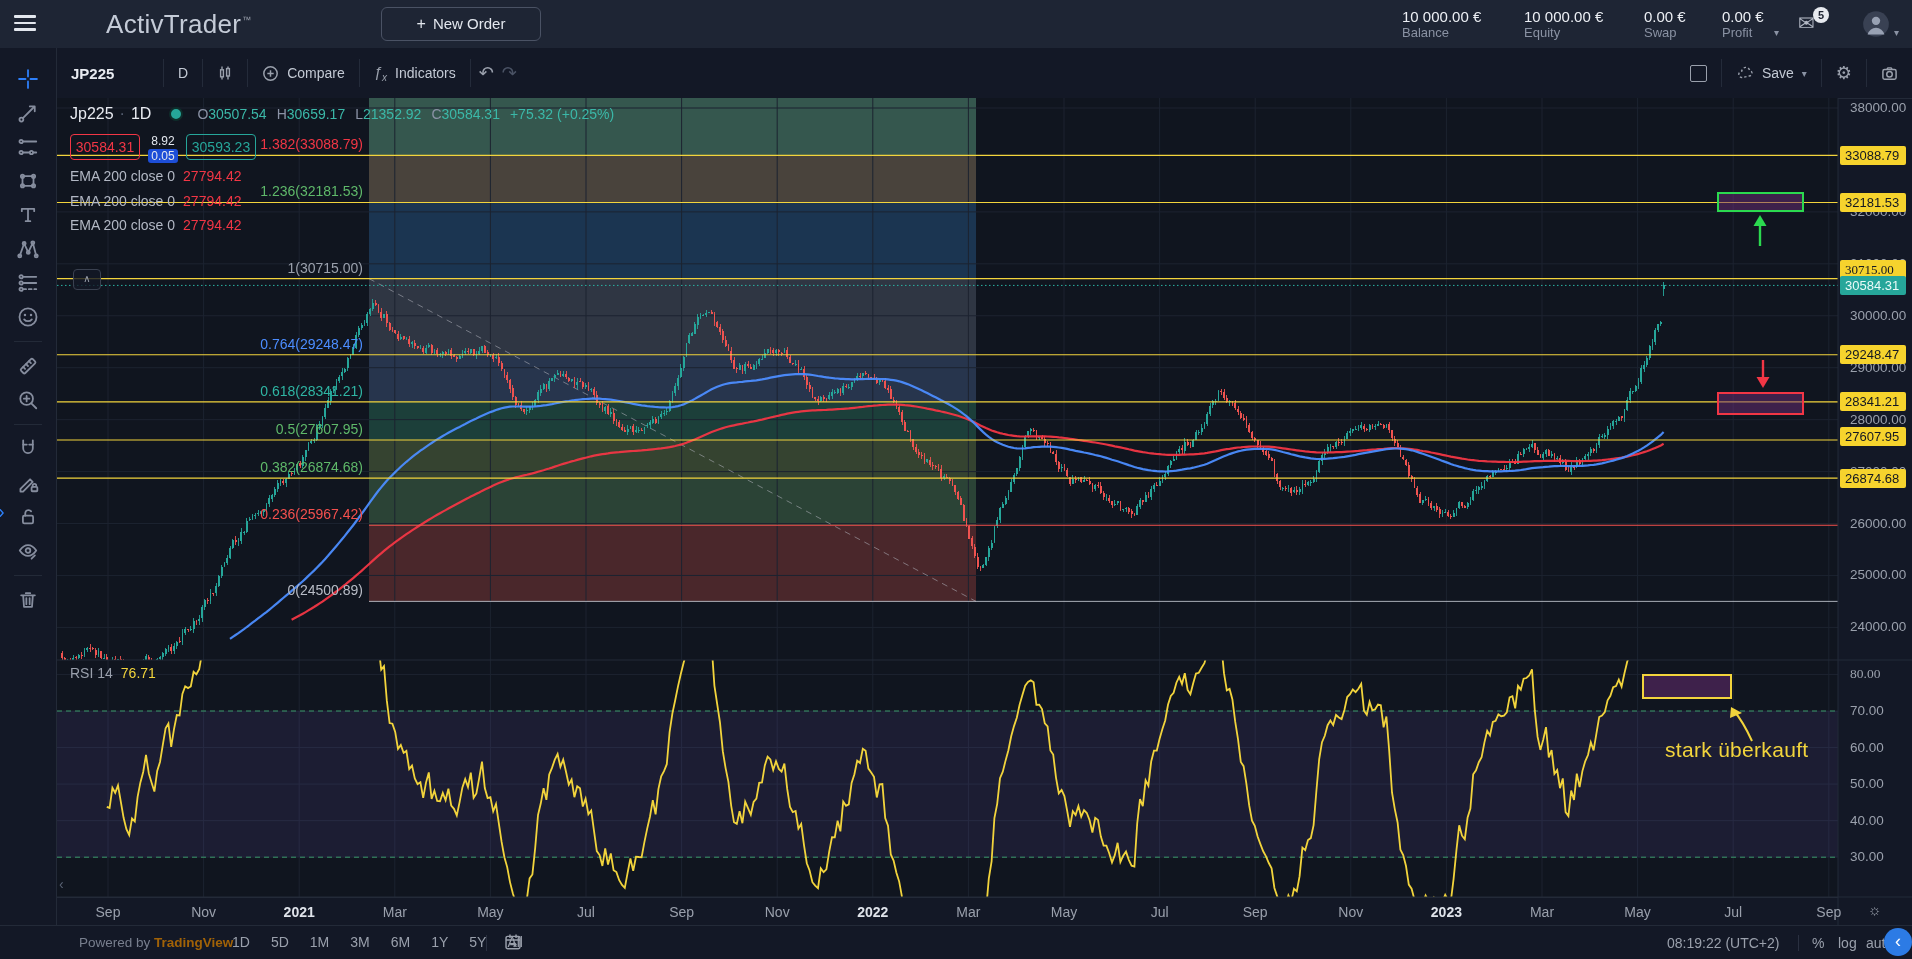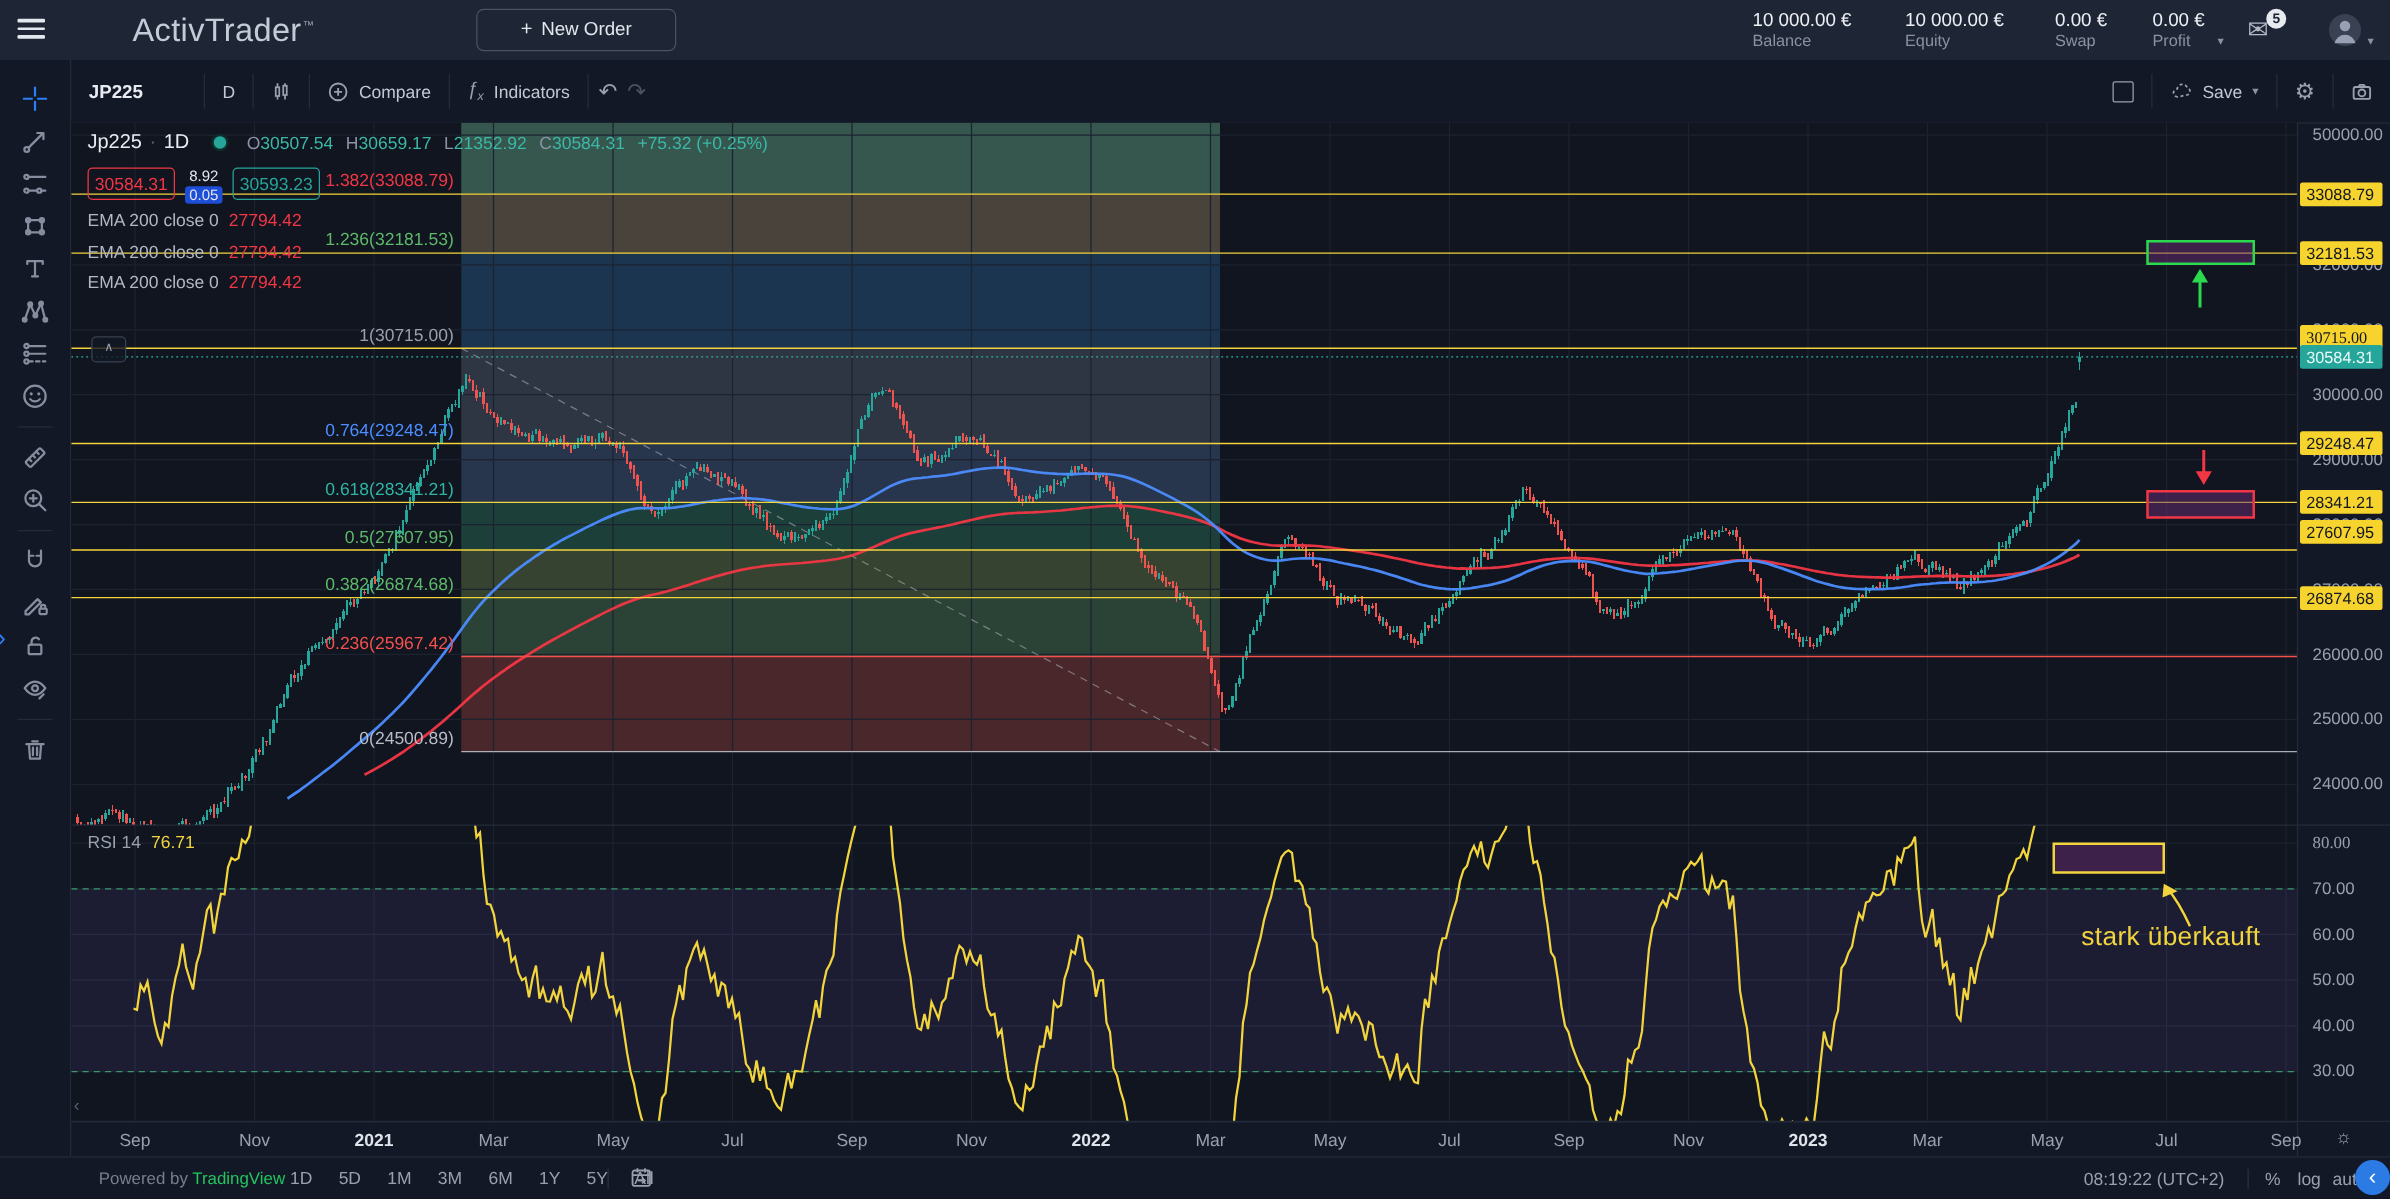--- a/index.html
+++ b/index.html
@@ -80,21 +80,21 @@
   .badge.yellow{background:#f6d32d;color:#131722}
   .badge.teal{background:#26a69a;color:#eafaf8}
   #sunIcon{position:absolute;left:30px;top:803px;color:#9aa0ac;font-size:15px;cursor:pointer}
   
   #timeAxis{position:absolute;left:0;top:799px;width:1781px;height:28px;border-top:1px solid #232a38;cursor:ew-resize}
   .tlabel{position:absolute;top:6px;width:60px;margin-left:-30px;text-align:center;font-size:14px;color:#9aa0ac}
   .tlabel.year{color:#dfe3ea;font-weight:bold}
   
   #footer{position:absolute;left:0;top:925px;width:1912px;height:34px;background:#131826;border-top:1px solid #232a38;font-size:13.5px}
   #powered{position:absolute;left:79px;top:9px;color:#787f8e}
-  #powered b{color:#22c55e;font-weight:normal;cursor:pointer}
+  #powered b{color:#a16207;font-weight:bold;cursor:pointer}
   #tfs{position:absolute;left:228px;top:8px;display:flex;gap:13px;color:#9aa0ac;font-size:14px}
   .tf{cursor:pointer;padding:0 4px}
   #tfdiv{position:absolute;left:486px;top:9px;width:1px;height:16px;background:#2a3040}
   #gotoDate{position:absolute;left:504px;top:7px;cursor:pointer}
   #clock{position:absolute;left:1667px;top:9px;color:#9aa0ac;font-size:14px;cursor:pointer}
   #scalediv{position:absolute;left:1798px;top:9px;width:1px;height:16px;background:#2a3040}
   .scbtn{position:absolute;top:9px;color:#9aa0ac;font-size:14px;cursor:pointer}
   #collapseRight{position:absolute;left:1884px;top:928px;width:28px;height:28px;border-radius:50%;background:#2c7be5;
                  color:#fff;text-align:center;line-height:26px;font-size:18px;cursor:pointer;z-index:9}
 </style>
@@ -1604,21 +1604,21 @@
         <div class="fiblabel" style="left: 136px; top: 484.384px; color: rgb(184, 188, 198);">0(24500.89)</div>
       </div>
     <div id="rsiLegend">
       <span class="rl">RSI 14</span><span class="rv">76.71</span>
     </div>
     <div id="noteText">stark überkauft</div>
     <div id="paneChevron">‹</div>
 
     <div id="priceAxis">
       <div id="sunIcon">☼</div>
-    <div class="axlabel" style="top: 2px;">50000.00</div>
+    <div class="axlabel" style="top: 2px;">38000.00</div>
         <div class="axlabel" style="top: 105.88px;">32000.00</div>
         <div class="axlabel" style="top: 157.82px;">31000.00</div>
         <div class="axlabel" style="top: 209.76px;">30000.00</div>
         <div class="axlabel" style="top: 261.7px;">29000.00</div>
         <div class="axlabel" style="top: 313.64px;">28000.00</div>
         <div class="axlabel" style="top: 365.58px;">27000.00</div>
         <div class="axlabel" style="top: 417.52px;">26000.00</div>
         <div class="axlabel" style="top: 469.46px;">25000.00</div>
         <div class="axlabel" style="top: 521.4px;">24000.00</div>
         <div class="axlabel" style="top: 568.45px; font-family: Liberation Serif, serif;">80.00</div>
@@ -1626,21 +1626,21 @@
         <div class="axlabel" style="top: 641.55px;">60.00</div>
         <div class="axlabel" style="top: 678.1px;">50.00</div>
         <div class="axlabel" style="top: 714.65px;">40.00</div>
         <div class="axlabel" style="top: 751.2px;">30.00</div>
         <div class="badge yellow" style="top: 47.8282px;">33088.79</div>
         <div class="badge yellow" style="top: 94.9513px;">32181.53</div>
         <div class="badge yellow" style="top: 161.623px; font-family: Liberation Serif, serif;">30715.00</div>
         <div class="badge teal" style="top: 177.911px;">30584.31</div>
         <div class="badge yellow" style="top: 247.294px;">29248.47</div>
         <div class="badge yellow" style="top: 294.418px;">28341.21</div>
-        <div class="badge yellow" style="top: 318px;">27607.95</div>
+        <div class="badge yellow" style="top: 329px;">27607.95</div>
         <div class="badge yellow" style="top: 370.589px;">26874.68</div>
       </div>
     <div id="timeAxis">
         <div class="tlabel" style="left: 51px;">Sep</div>
         <div class="tlabel" style="left: 146.6px;">Nov</div>
         <div class="tlabel year" style="left: 242.2px;">2021</div>
         <div class="tlabel" style="left: 337.8px;">Mar</div>
         <div class="tlabel" style="left: 433.4px;">May</div>
         <div class="tlabel" style="left: 529px;">Jul</div>
         <div class="tlabel" style="left: 624.6px;">Sep</div>

